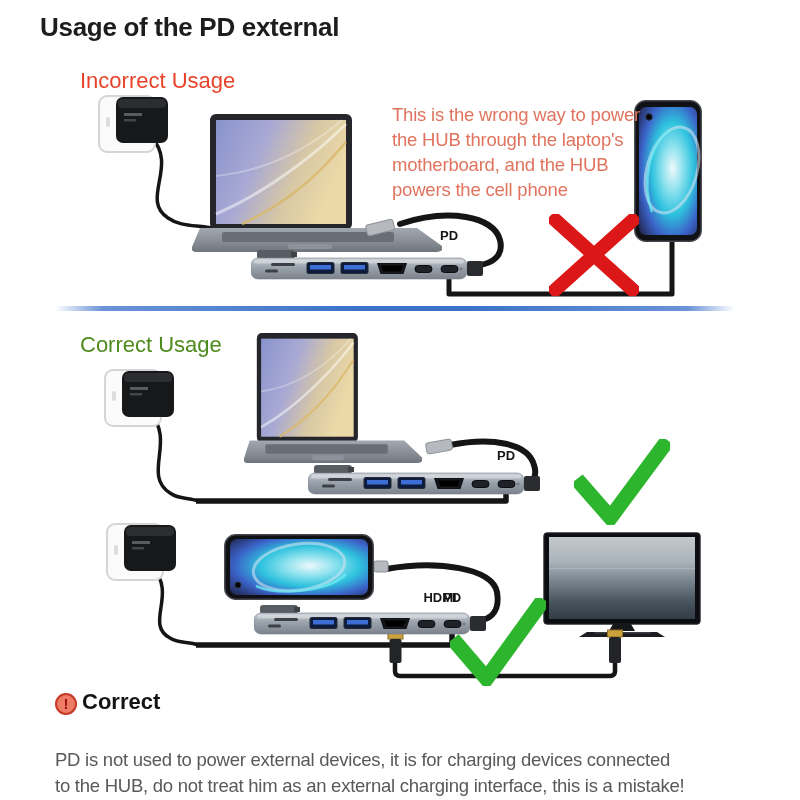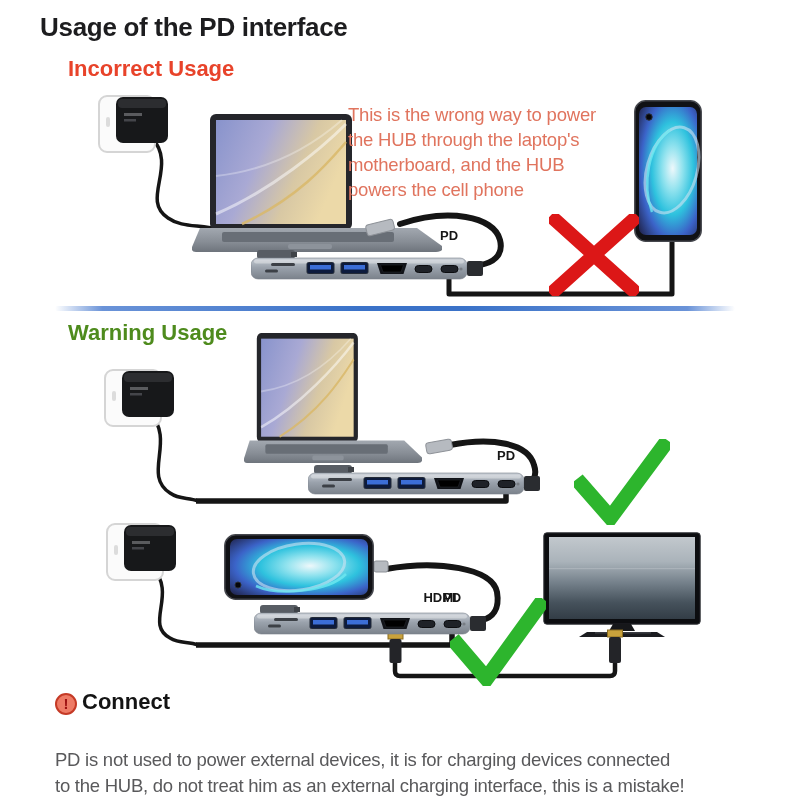--- a/index.html
+++ b/index.html
@@ -1,24 +1,24 @@
 <!DOCTYPE html>
 <html style="--title-color: #1d1d1f; --incorrect-color: #e8432a; --incorrect-note-color: #e0745e; --correct-color: #4e8b1d; --correct-note-color: #99a456; --check-color: #2db52d; --cross-color: #dc1717; --divider-color: #3a72c8; --label-color: #161616; --warning-body-color: #59595b; --cable-color: #151515;"><head>
 <meta charset="utf-8">
 <style>
   html,body{margin:0;padding:0;background:#fff;}
   #poster{position:relative;width:800px;height:800px;background:#fff;overflow:hidden;
           font-family:"Liberation Sans",sans-serif;}
   .abs{position:absolute;}
   #page-title{left:40px;top:12px;font-size:26px;font-weight:bold;letter-spacing:-0.3px;
               color:var(--title-color,#1d1d1f);margin:0;}
-  .sec-heading{font-size:22px;font-weight:bold;margin:0;}
+  .sec-heading{font-size:22px;font-weight:normal;margin:12px;}
   #incorrect-heading{left:68px;top:56px;color:var(--incorrect-color,#e8432a);}
   #correct-heading{left:68px;top:320px;color:var(--correct-color,#4e8b1d);}
-  .note{font-size:18.5px;line-height:25px;white-space:pre-line;letter-spacing:-0.2px;}
+  .note{font-size:18.5px;line-height:25px;white-space:pre-line;letter-spacing:-0.2px;margin-left:44px;}
   #incorrect-note{left:348px;top:102px;width:280px;color:var(--incorrect-note-color,#e0745e);}
   #correct-note{left:414px;top:338px;width:300px;color:var(--correct-note-color,#99a456);}
   .port-label{font-size:13px;font-weight:bold;color:var(--label-color,#161616);
               transform:translateX(-50%);}
   #pd-label-1{left:449px;top:228px;}
   #pd-label-2{left:506px;top:448px;}
   #hdmi-label-3{left:395px;top:590px;margin-left:45px;}
   #pd-label-3{left:452px;top:590px;}
   #divider{left:55px;top:306px;width:680px;height:5px;border-radius:3px;
            background:linear-gradient(90deg,rgba(58,114,200,0) 0%,#6a93d8 7%,
@@ -142,42 +142,42 @@
       <symbol id="s-check" viewBox="0 0 100 94" preserveAspectRatio="none">
         <path class="check-stroke" d="M8 50 L38 86 L93 8" stroke-linecap="square"></path>
       </symbol>
 
       <symbol id="s-x" viewBox="0 0 96 90" preserveAspectRatio="none">
         <path class="cross-stroke" d="M7 7 L89 83 M89 7 L7 83" stroke-linecap="square"></path>
       </symbol>
     </defs>
   </svg>
 
-  <h1 id="page-title" class="abs">Usage of the PD interface</h1>
+  <h1 id="page-title" class="abs">Usage of the PD external</h1>
   <h2 id="incorrect-heading" class="abs sec-heading">Incorrect Usage</h2>
 
   <svg id="diagram-1" class="diagram" width="800" height="224" viewBox="0 0 800 224">
     <path class="cable" stroke-width="3.5" stroke-linecap="round" d="M152 50 C178 78 140 112 168 130 C182 140 200 136 220 142"></path>
     <use href="#s-outlet" x="98" y="5" width="76" height="62"></use>
     <use href="#s-laptop" x="192" y="26" width="250" height="140"></use>
     <path class="cable" stroke-width="6" stroke-linecap="round" d="M400 136 C448 120 494 128 500 152 C504 168 492 175 480 177"></path>
     <rect x="366" y="134" width="28" height="11" rx="3" fill="#b6bac0" stroke="#8e9298" transform="rotate(-14 380 139)"></rect>
     <path class="cable" stroke-width="5" stroke-linejoin="round" d="M449 190 L449 206 L672 206 L672 152"></path>
     <use href="#s-hub" x="251" y="161" width="232" height="34"></use>
     <use href="#s-phone-p" x="634" y="12" width="68" height="142"></use>
     <use href="#s-x" x="549" y="126" width="90" height="82"></use>
   </svg>
   <div id="incorrect-note" class="abs note">This is the wrong way to power
  the HUB through the laptop's
 motherboard, and the HUB
 powers the cell phone</div>
   <div id="pd-label-1" class="abs port-label">PD</div>
 
   <div id="divider" class="abs"></div>
-  <h2 id="correct-heading" class="abs sec-heading">Warning Usage</h2>
+  <h2 id="correct-heading" class="abs sec-heading">Correct Usage</h2>
 
   <svg id="diagram-2b" class="diagram" style="top:325px" width="800" height="200" viewBox="0 0 800 200">
     <path class="cable" stroke-width="3.5" stroke-linecap="round" d="M150 88 C176 116 142 150 170 168 C180 175 188 172 198 176"></path>
     <path class="cable" stroke-width="5.5" stroke-linejoin="round" d="M196 176 L506 176 L506 163"></path>
     <use href="#s-outlet" x="104" y="42" width="76" height="62"></use>
     <use href="#s-laptop" x="244" y="8" width="178" height="132"></use>
     <path class="cable" stroke-width="6" stroke-linecap="round" d="M450 120 C492 112 528 118 534 140 C538 152 532 158 524 160"></path>
     <rect x="426" y="116" width="26" height="11" rx="3" fill="#b6bac0" stroke="#8e9298" transform="rotate(-10 439 121)"></rect>
     <use href="#s-hub" x="308" y="139" width="232" height="34"></use>
     <use href="#s-check" x="574" y="114" width="96" height="86"></use>
@@ -196,17 +196,17 @@
     <rect x="389.5" y="127" width="12" height="24" rx="2" fill="#232428"></rect>
     <rect x="607.5" y="118" width="15" height="7" fill="#c9a23c" stroke="#8a6d20"></rect>
     <rect x="609" y="125" width="12" height="26" rx="2" fill="#232428"></rect>
     <use href="#s-hub" x="254" y="92" width="232" height="34"></use>
     <use href="#s-check" x="450" y="86" width="96" height="88"></use>
   </svg>
   <div id="hdmi-label-3" class="abs port-label">HDMI</div>
   <div id="pd-label-3" class="abs port-label">PD</div>
 
   <div id="warning-icon" class="abs">!</div>
-  <h3 id="warning-title" class="abs">Connect</h3>
+  <h3 id="warning-title" class="abs">Correct</h3>
   <div id="warning-body" class="abs">PD is not used to power external devices, it is for charging devices connected
 to the HUB, do not treat him as an external charging interface, this is a mistake!</div>
 
 </div>
 
 </body></html>

